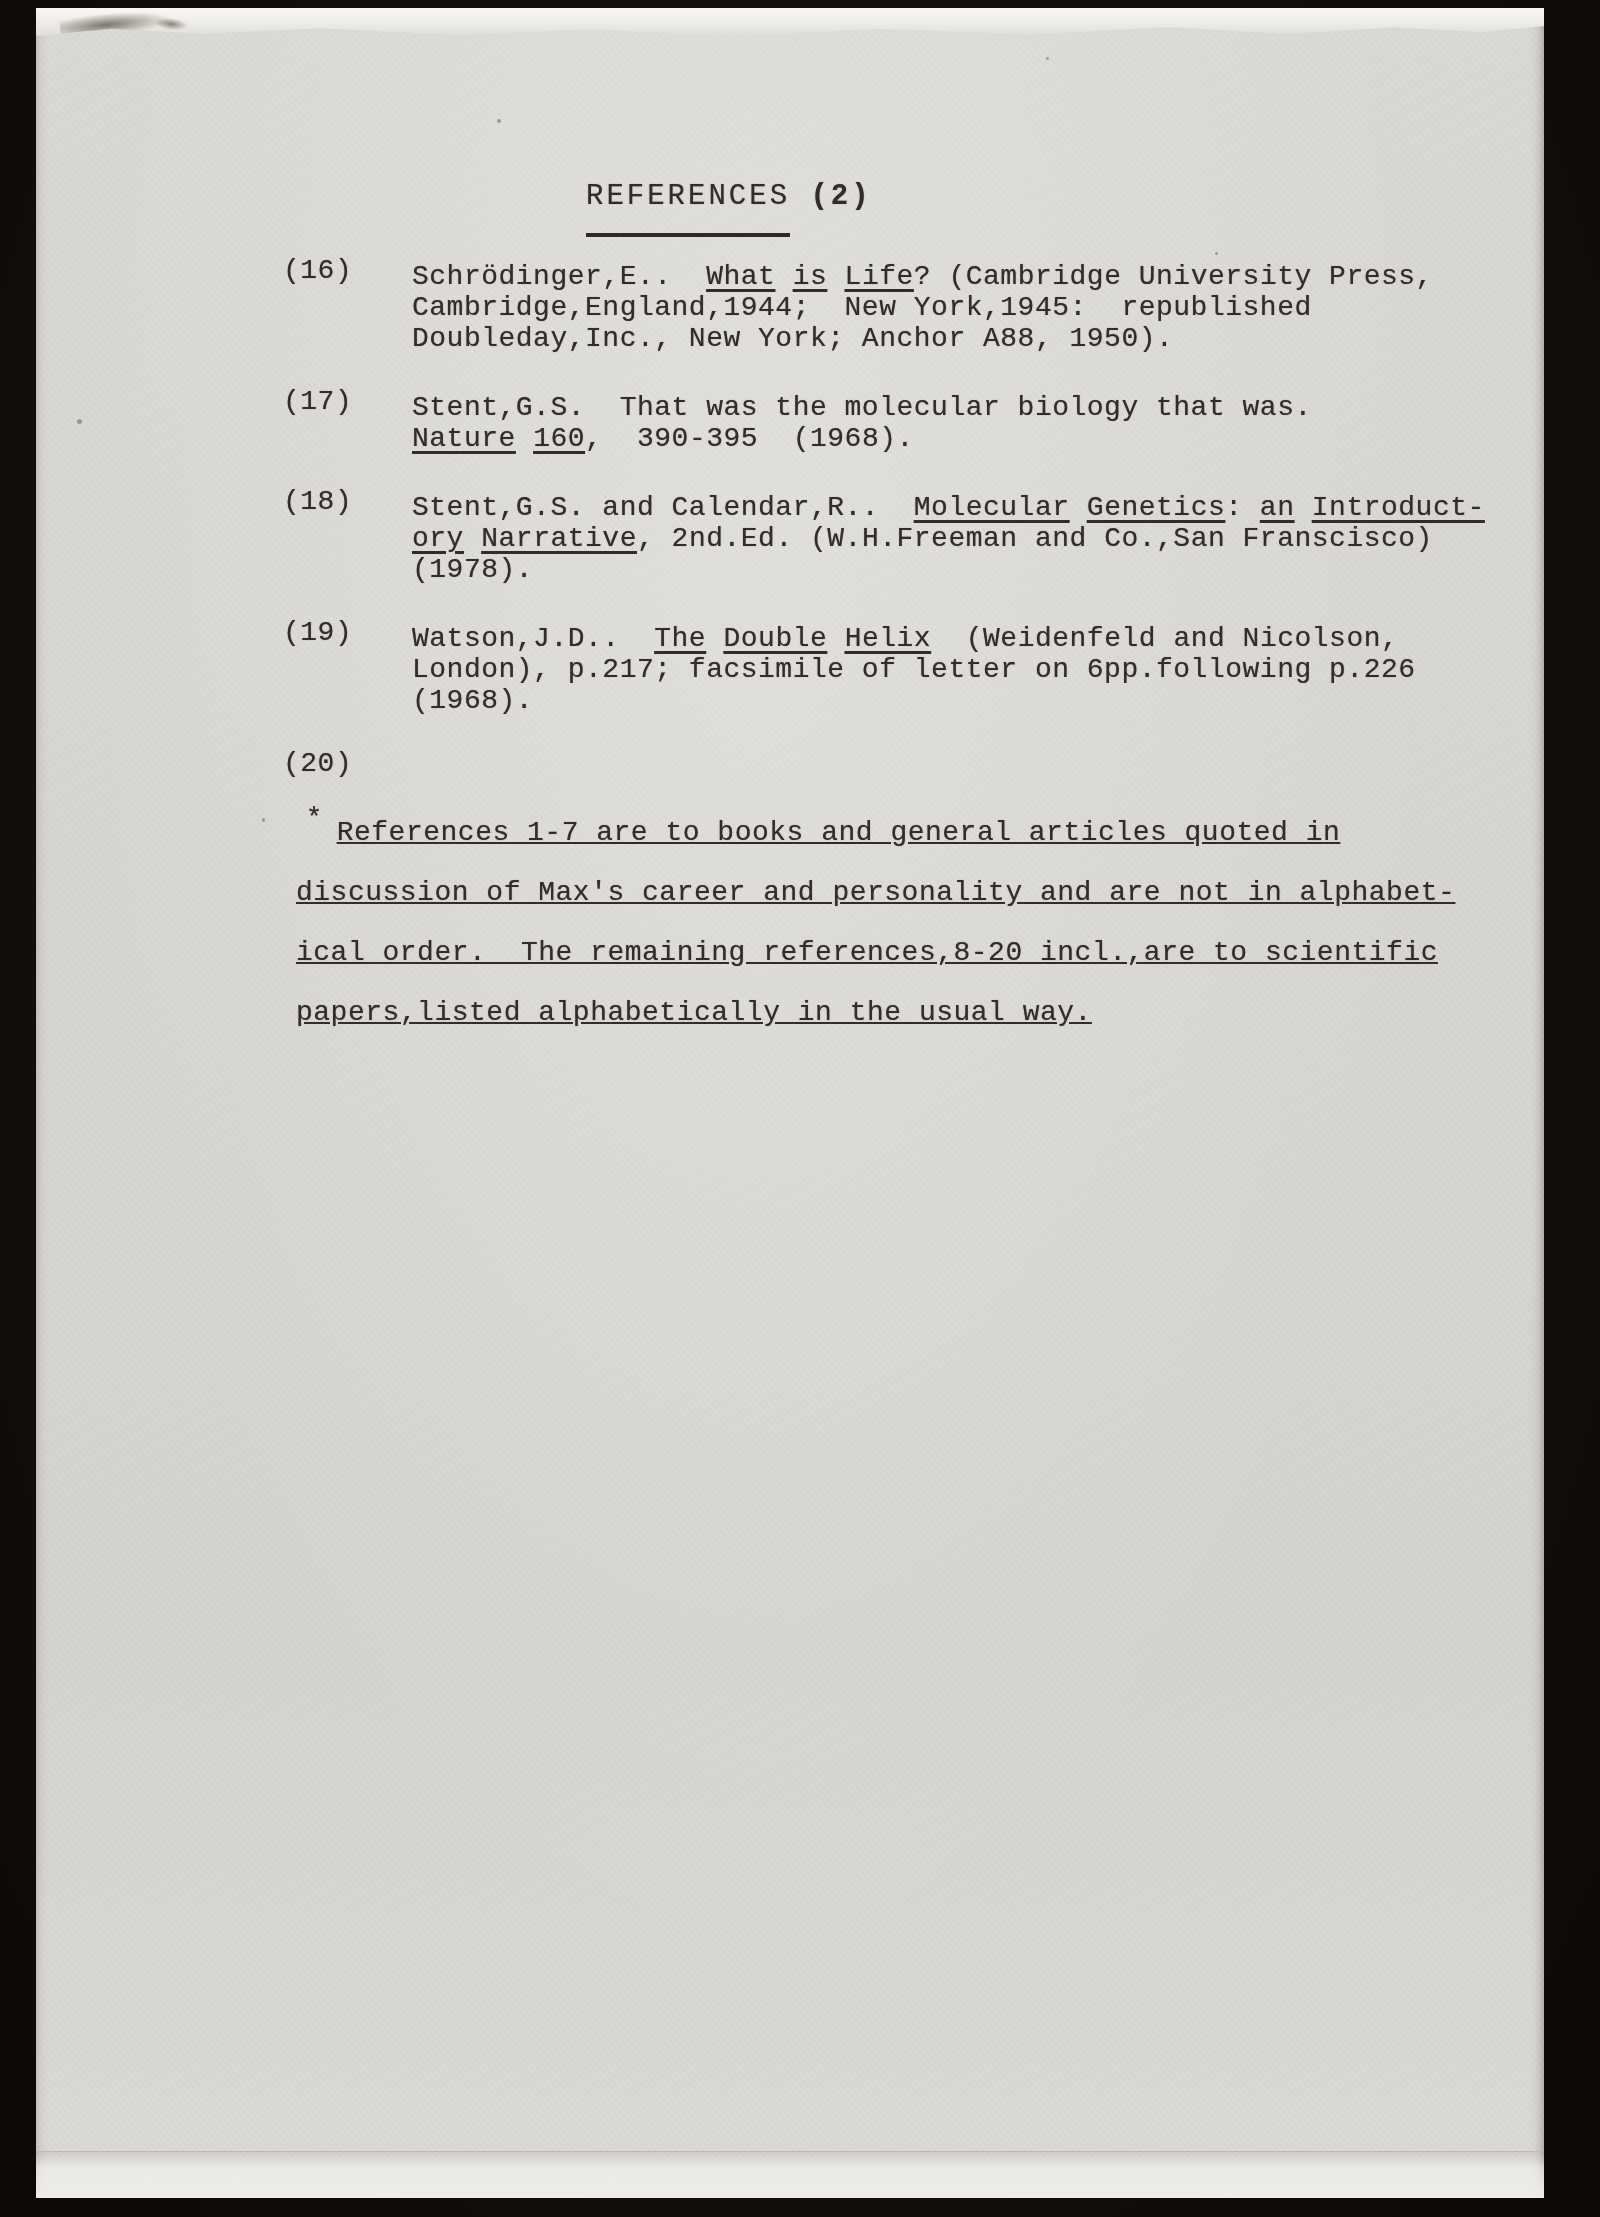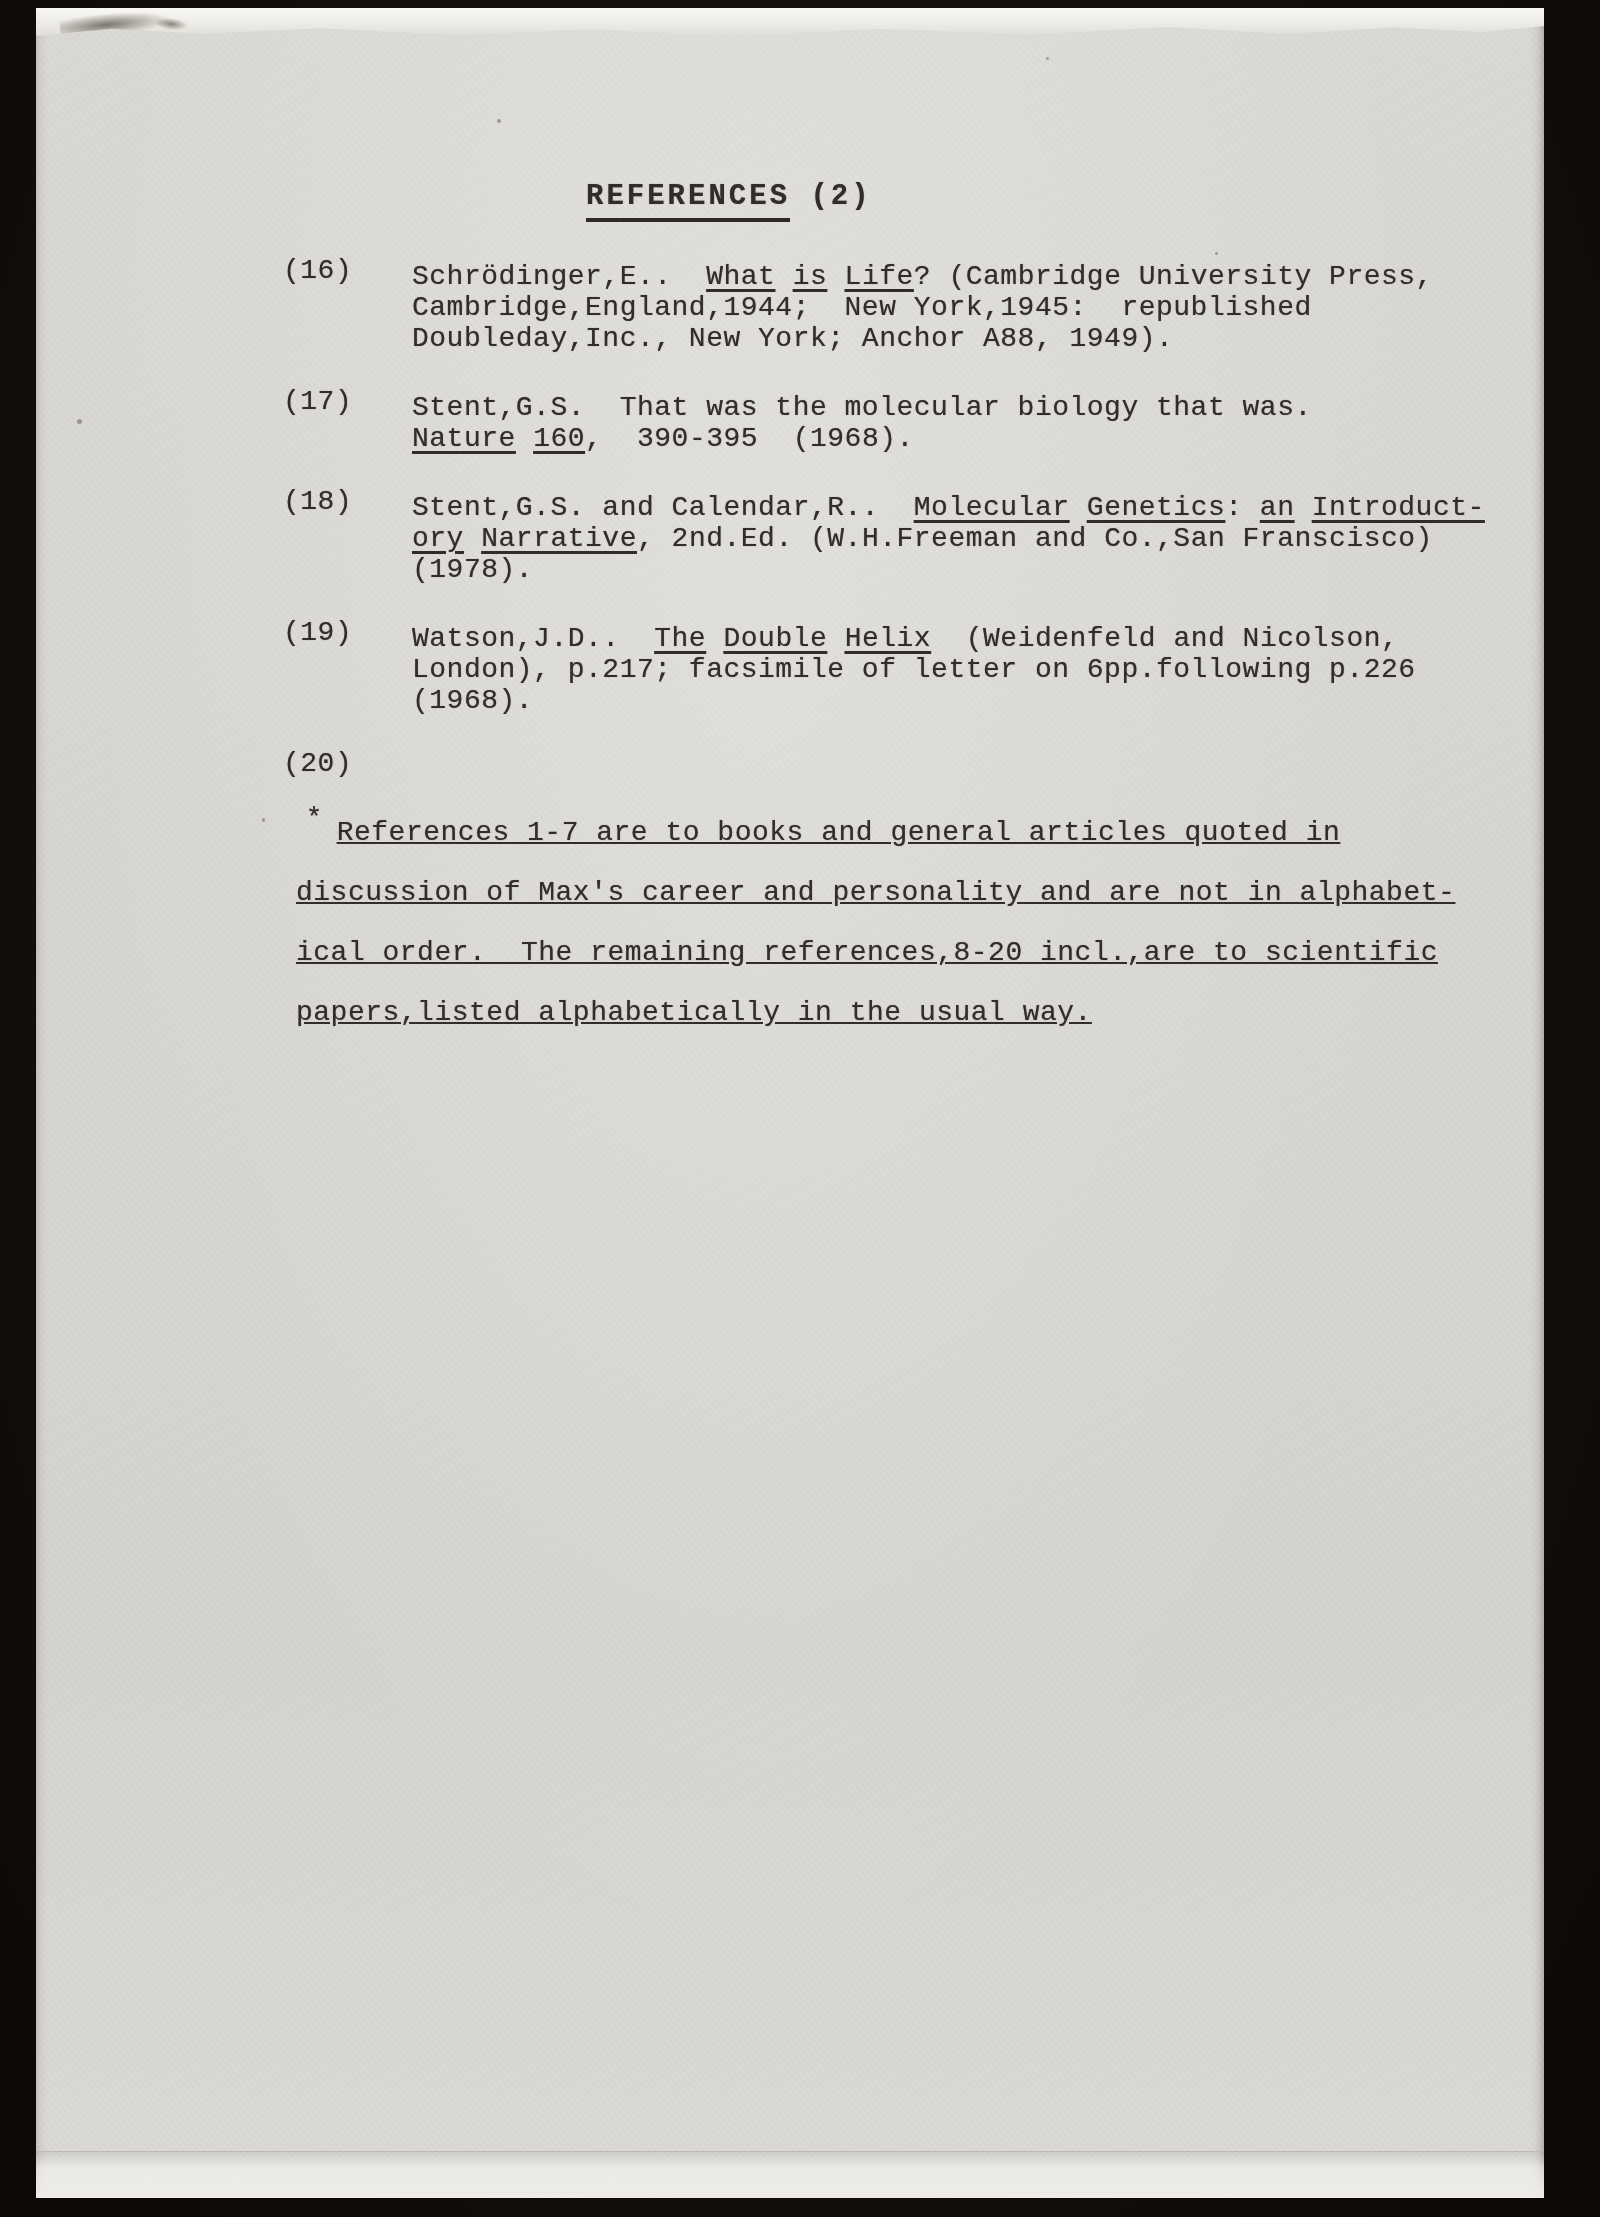--- a/index.html
+++ b/index.html
@@ -51,22 +51,22 @@
     border-top: 1px solid #bdbab3;
     background: linear-gradient(180deg, rgba(0,0,0,0.05) 0%, rgba(255,255,255,0.45) 35%, #efede9 100%);
   }
   .speck { position: absolute; border-radius: 50%; background: rgba(60,55,48,0.4); }
 
   .title-wrap {
     position: absolute; left: 550px; top: 172px;
     white-space: pre; font-size: 29px;
   }
   .title-main {
-    font-weight: 700; letter-spacing: 3px;
-    border-bottom: 4px solid #2d2a26; padding-bottom: 5px;
+    font-weight: 400; letter-spacing: 3px;
+    border-bottom: 4px solid #2d2a26; padding-bottom: 20px;
   }
   .title-suffix { font-weight: 600; letter-spacing: 3px; }
 
   .refs {
     position: absolute; left: 247px; top: 247px; right: 34px; font-family: Liberation Mono, monospace;
   }
   .ref-entry { display: flex; align-items: flex-start; margin-bottom: 32px; }
   .ref-num { flex: 0 0 129px; white-space: pre; line-height: 31px; }
   .ref-body { flex: 1 1 auto; margin-top: 6px; }
   .line { white-space: pre; line-height: 31px; min-height: 31px; }
@@ -102,21 +102,21 @@
     <span class="speck" style="left:226px; top:810px; width:3px; height:4px;"></span>
 
     <div class="title-wrap"><span class="title-main">REFERENCES</span><span class="title-suffix"> (2)</span></div>
 
     <div class="refs" id="refs">
         <div class="ref-entry">
           <span class="ref-num">(16)</span>
           <div class="ref-body">
             <div class="line"><span>Schrödinger,E..  </span><span class="u">What</span><span> </span><span class="u">is</span><span> </span><span class="u">Life</span><span>? (Cambridge University Press,</span></div>
             <div class="line"><span>Cambridge,England,1944;  New York,1945:  republished</span></div>
-            <div class="line"><span>Doubleday,Inc., New York; Anchor A88, 1949).</span></div>
+            <div class="line"><span>Doubleday,Inc., New York; Anchor A88, 1950).</span></div>
           </div>
         </div>
         <div class="ref-entry">
           <span class="ref-num">(17)</span>
           <div class="ref-body">
             <div class="line"><span>Stent,G.S.  That was the molecular biology that was.</span></div>
             <div class="line"><span class="u">Nature</span><span> </span><span class="u">160</span><span>,  390-395  (1968).</span></div>
           </div>
         </div>
         <div class="ref-entry">

